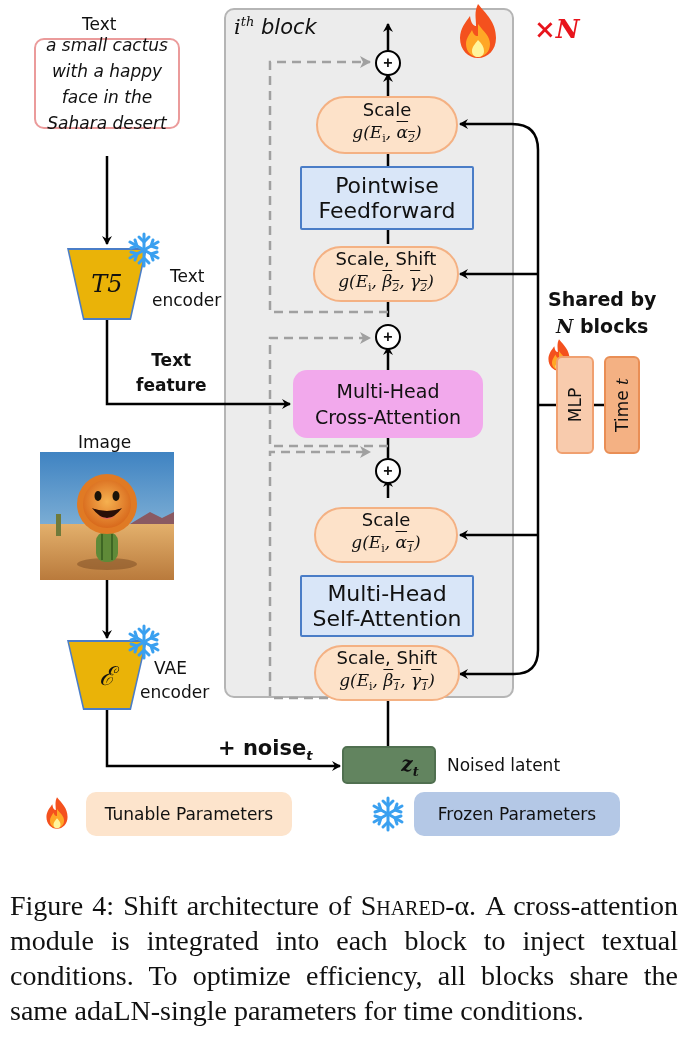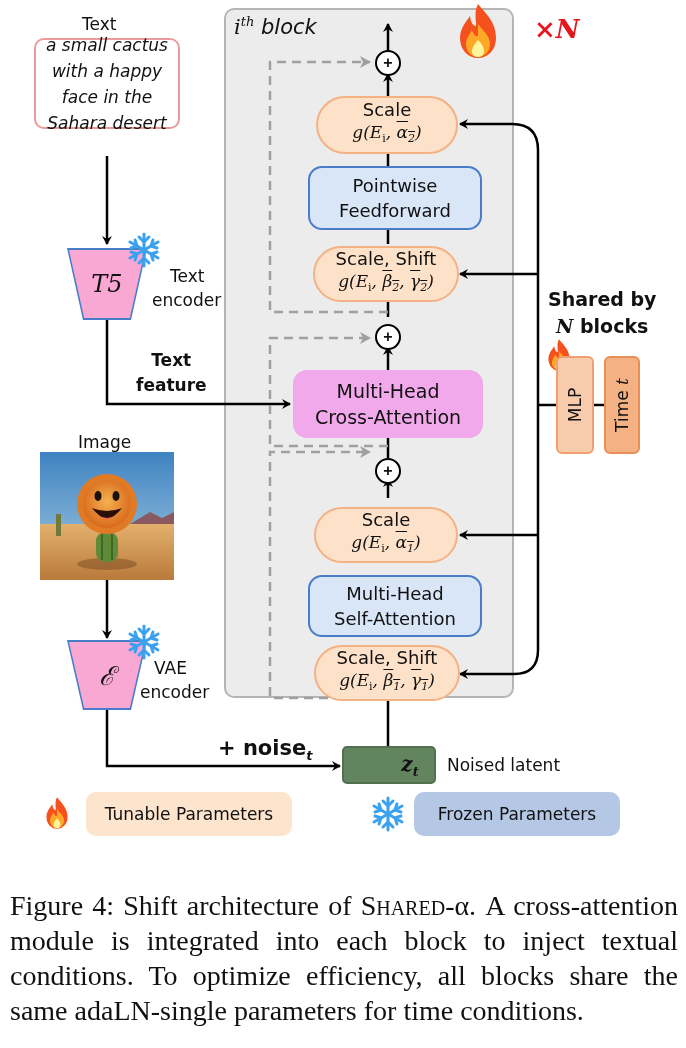--- a/index.html
+++ b/index.html
@@ -6,29 +6,29 @@
   body { width:686px; height:1048px; position:relative; overflow:hidden; font-family:"Liberation Sans", sans-serif; color:#111; }
   .abs { position:absolute; }
   .sans { font-family:"DejaVu Sans", "Liberation Sans", sans-serif; }
   .center { display:flex; flex-direction:column; align-items:center; justify-content:center; text-align:center; }
 
   #block-bg { left:224px; top:8px; width:290px; height:690px; background:#ececec; border:2px solid #b5b5b5; border-radius:10px; box-sizing:border-box; }
   #block-title { left:234px; top:14px; font-size:21px; font-style:italic; font-family:"DejaVu Sans", sans-serif; }
   #block-title sup { font-size:13px; font-family:"DejaVu Serif", serif; }
 
   .pill { background:#fde2c9; border:2px solid #f4b183; border-radius:34px; box-sizing:border-box; font-size:18px; line-height:22px; }
-  .bluebox { background:#d9e6f8; border:2px solid #4a7dc7; border-radius:14px; box-sizing:border-box; font-size:18px; line-height:25px;margin-left:8px; }
+  .bluebox { background:#d9e6f8; border:2px solid #4a7dc7; border-radius:2px; box-sizing:border-box; font-size:22px; line-height:25px; }
   .pinkbox { background:#f2a9ec; border-radius:14px; box-sizing:border-box; font-size:19px; line-height:26px; }
   .math { font-family:"DejaVu Serif", serif; font-style:italic; font-size:17px; }
   .ov { text-decoration:overline; }
 
   #text-prompt { left:34px; top:38px; width:146px; height:91px; border:2px solid #eb9b9b; border-radius:10px; box-sizing:border-box; font-size:17px; font-style:italic; line-height:26px; }
 
   .trap { clip-path: polygon(0 0, 100% 0, 80% 100%, 20% 100%); background:#4a7dc7; }
-  .trap-inner { clip-path: polygon(0 0, 100% 0, 80% 100%, 20% 100%); background:#f9a8d4;text-align:right; }
+  .trap-inner { clip-path: polygon(0 0, 100% 0, 80% 100%, 20% 100%); background:#eab308;text-align:right; }
 
   #mlp { left:556px; top:356px; width:38px; height:98px; background:#f8cbad; border:2px solid #f0a070; border-radius:6px; box-sizing:border-box; }
   #time { left:604px; top:356px; width:36px; height:98px; background:#f4b183; border:2px solid #e98e55; border-radius:6px; box-sizing:border-box; }
   .vtext { transform:rotate(-90deg); white-space:nowrap; font-size:17px; }
 
   #zt { left:342px; top:746px; width:94px; height:38px; background:#62845f; border:2px solid #507050; border-radius:5px; box-sizing:border-box; font-family:"DejaVu Serif", serif; font-weight:bold; font-style:italic; font-size:20px;padding-left:42px; }
 
   #legend-tunable { left:86px; top:792px; width:206px; height:44px; background:#fde4cc; border-radius:10px; font-size:17px; }
   #legend-frozen { left:414px; top:792px; width:206px; height:44px; background:#b4c8e6; border-radius:10px; font-size:17px; }
 

